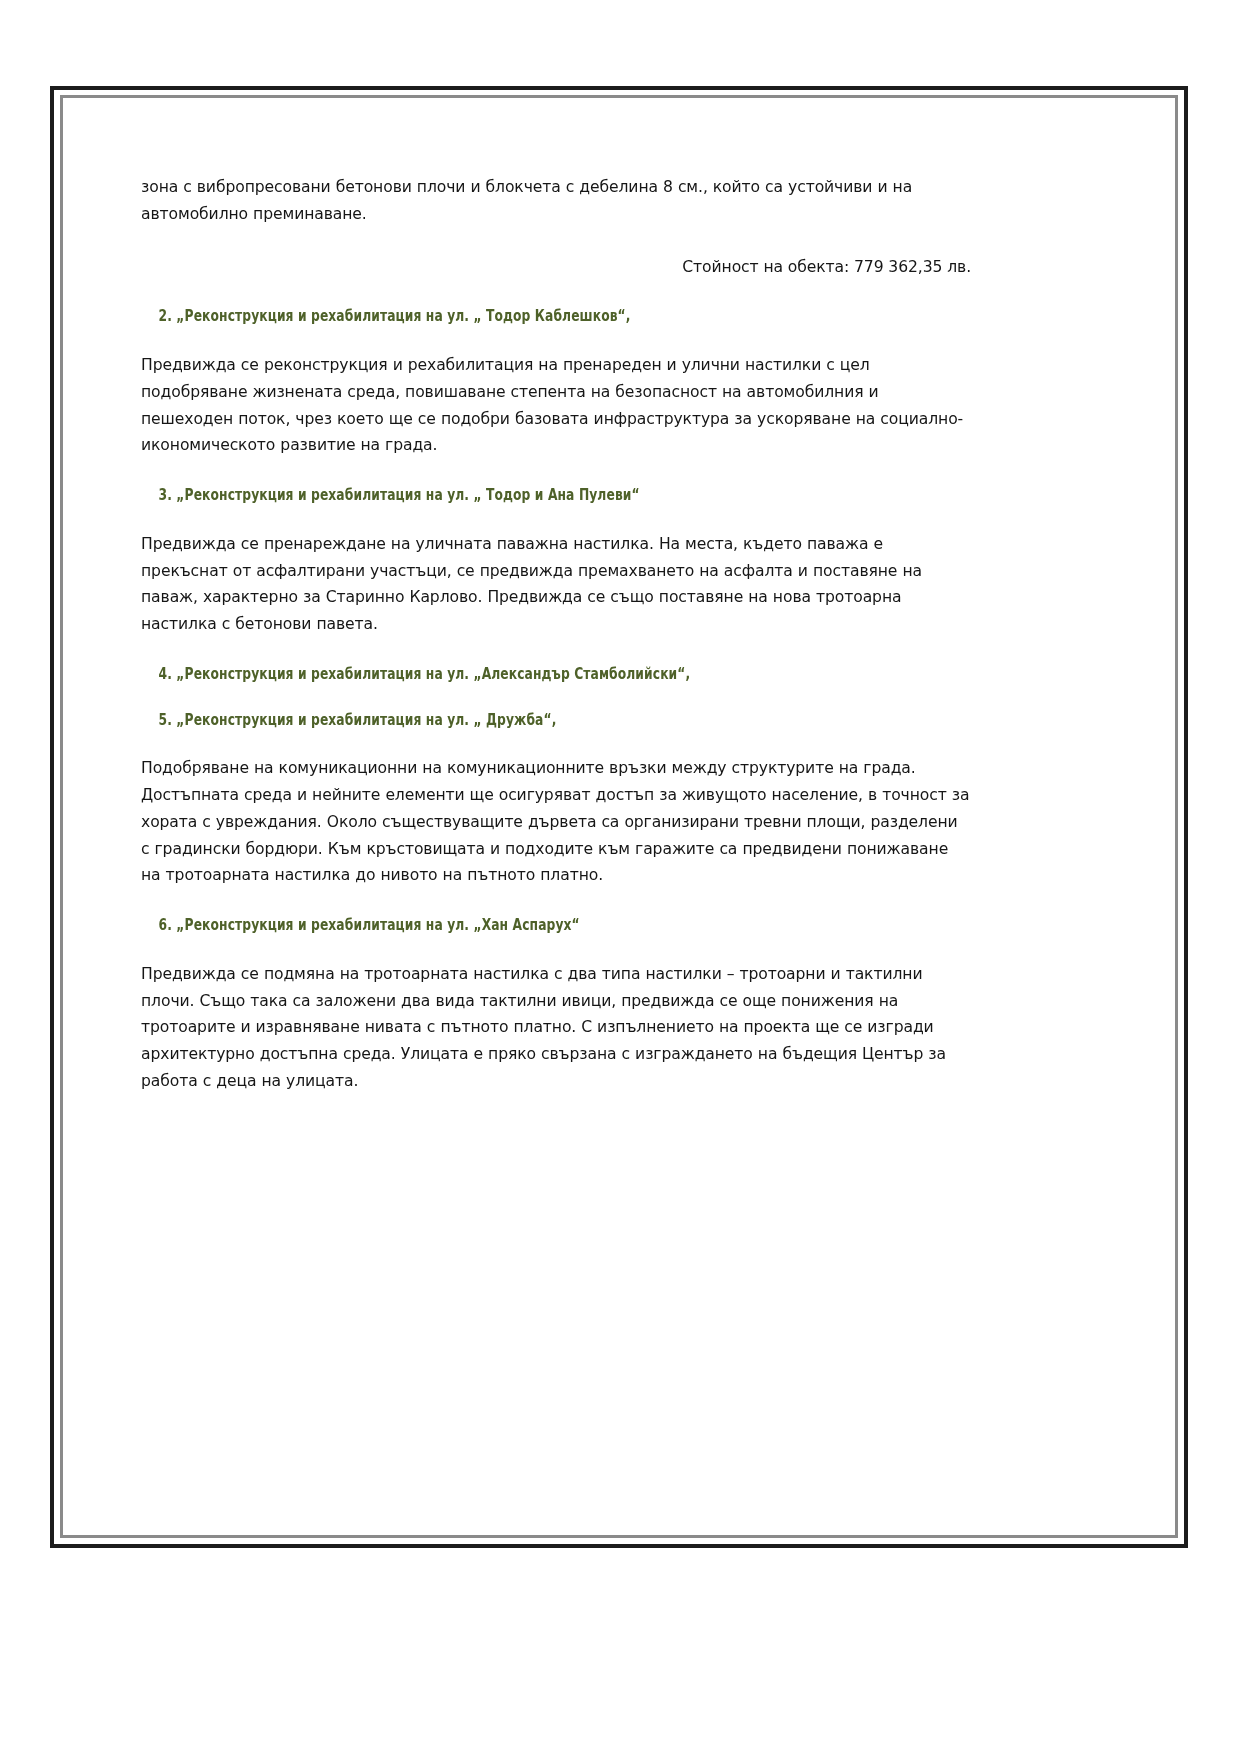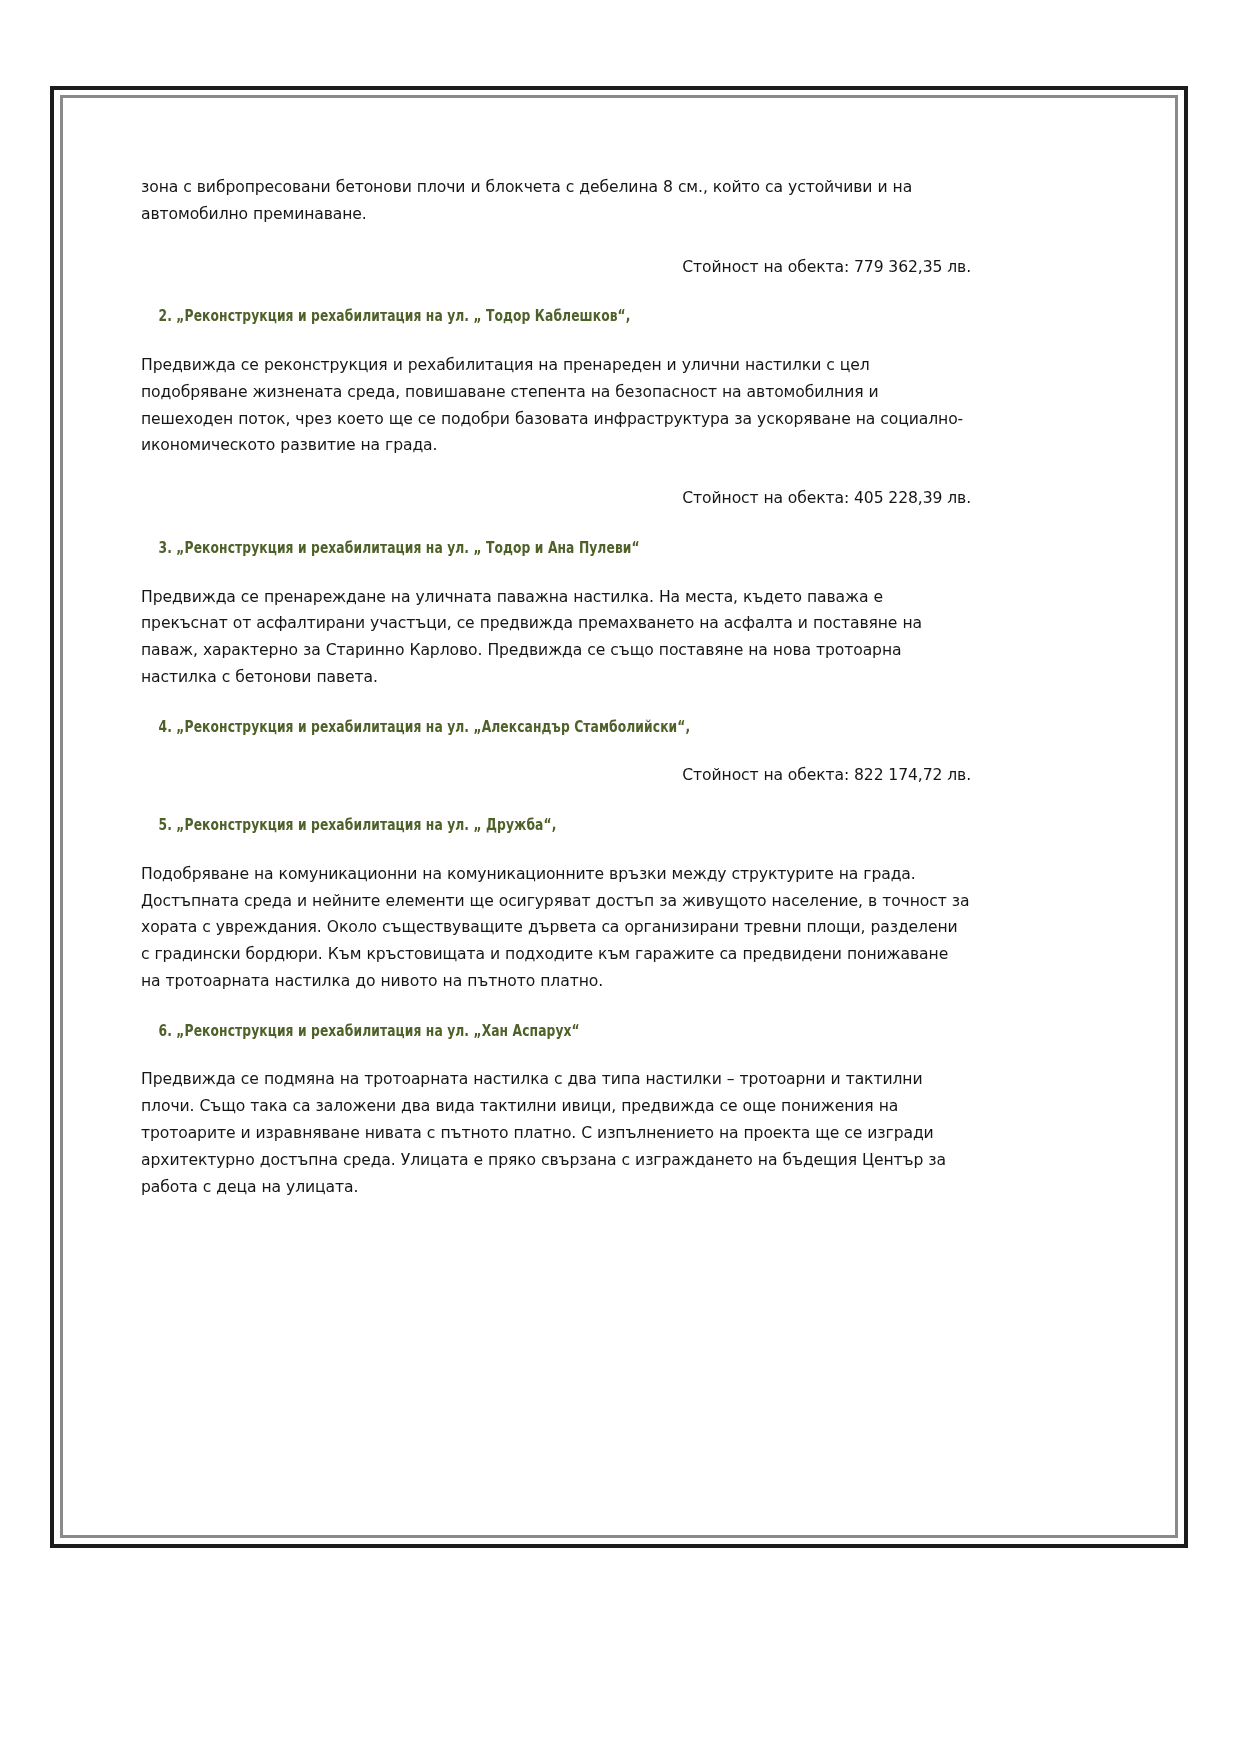--- a/index.html
+++ b/index.html
@@ -90,31 +90,29 @@
     <div class="doc-body">
 
       <p class="para">зона с вибропресовани бетонови плочи и блокчета  с дебелина 8 см., който са устойчиви и на автомобилно преминаване.</p>
 
       <p class="cost">Стойност на обекта: 779 362,35 лв.</p>
 
       <h2 class="section-heading">2. „Реконструкция  и рехабилитация на  ул. „ Тодор Каблешков“,</h2>
 
       <p class="para">Предвижда се реконструкция и рехабилитация на пренареден и улични настилки с цел подобряване жизнената среда, повишаване степента на безопасност на автомобилния  и пешеходен поток, чрез което ще се подобри базовата инфраструктура  за ускоряване на социално- икономическото развитие на града.</p>
 
-      <p class="cost">Стойност на обекта:  405 228,39 лв.</p>
 
       <h2 class="section-heading">3. „Реконструкция  и рехабилитация на ул. „ Тодор и Ана Пулеви“</h2>
 
       <p class="para">Предвижда се пренареждане на уличната паважна настилка. На места, където паважа е прекъснат от асфалтирани участъци, се предвижда премахването на асфалта и  поставяне на паваж, характерно за Старинно Карлово. Предвижда се също поставяне на нова тротоарна настилка с бетонови павета.</p>
 
 
       <h2 class="section-heading">4. „Реконструкция  и рехабилитация на ул. „Александър Стамболийски“,</h2>
 
 
-      <p class="cost">Стойност на обекта: 822 174,72 лв.</p>
 
       <h2 class="section-heading">5. „Реконструкция  и рехабилитация на  ул. „ Дружба“,</h2>
 
       <p class="para">Подобряване на комуникационни на комуникационните връзки между  структурите на града. Достъпната среда и нейните елементи ще осигуряват  достъп  за живущото население, в точност за хората  с увреждания. Около съществуващите дървета са организирани тревни площи, разделени с градински бордюри. Към кръстовищата и подходите към гаражите са предвидени понижаване на тротоарната настилка до нивото на пътното платно.</p>
 
 
       <h2 class="section-heading">6. „Реконструкция  и рехабилитация на  ул. „Хан Аспарух“</h2>
 
       <p class="para">Предвижда се подмяна на тротоарната настилка с два типа настилки – тротоарни и тактилни плочи. Също така са заложени два вида тактилни ивици, предвижда се още понижения на тротоарите и изравняване нивата с пътното платно. С изпълнението на проекта ще се изгради архитектурно достъпна среда. Улицата е пряко свързана с изграждането на бъдещия Център за работа с деца на улицата.</p>
 

